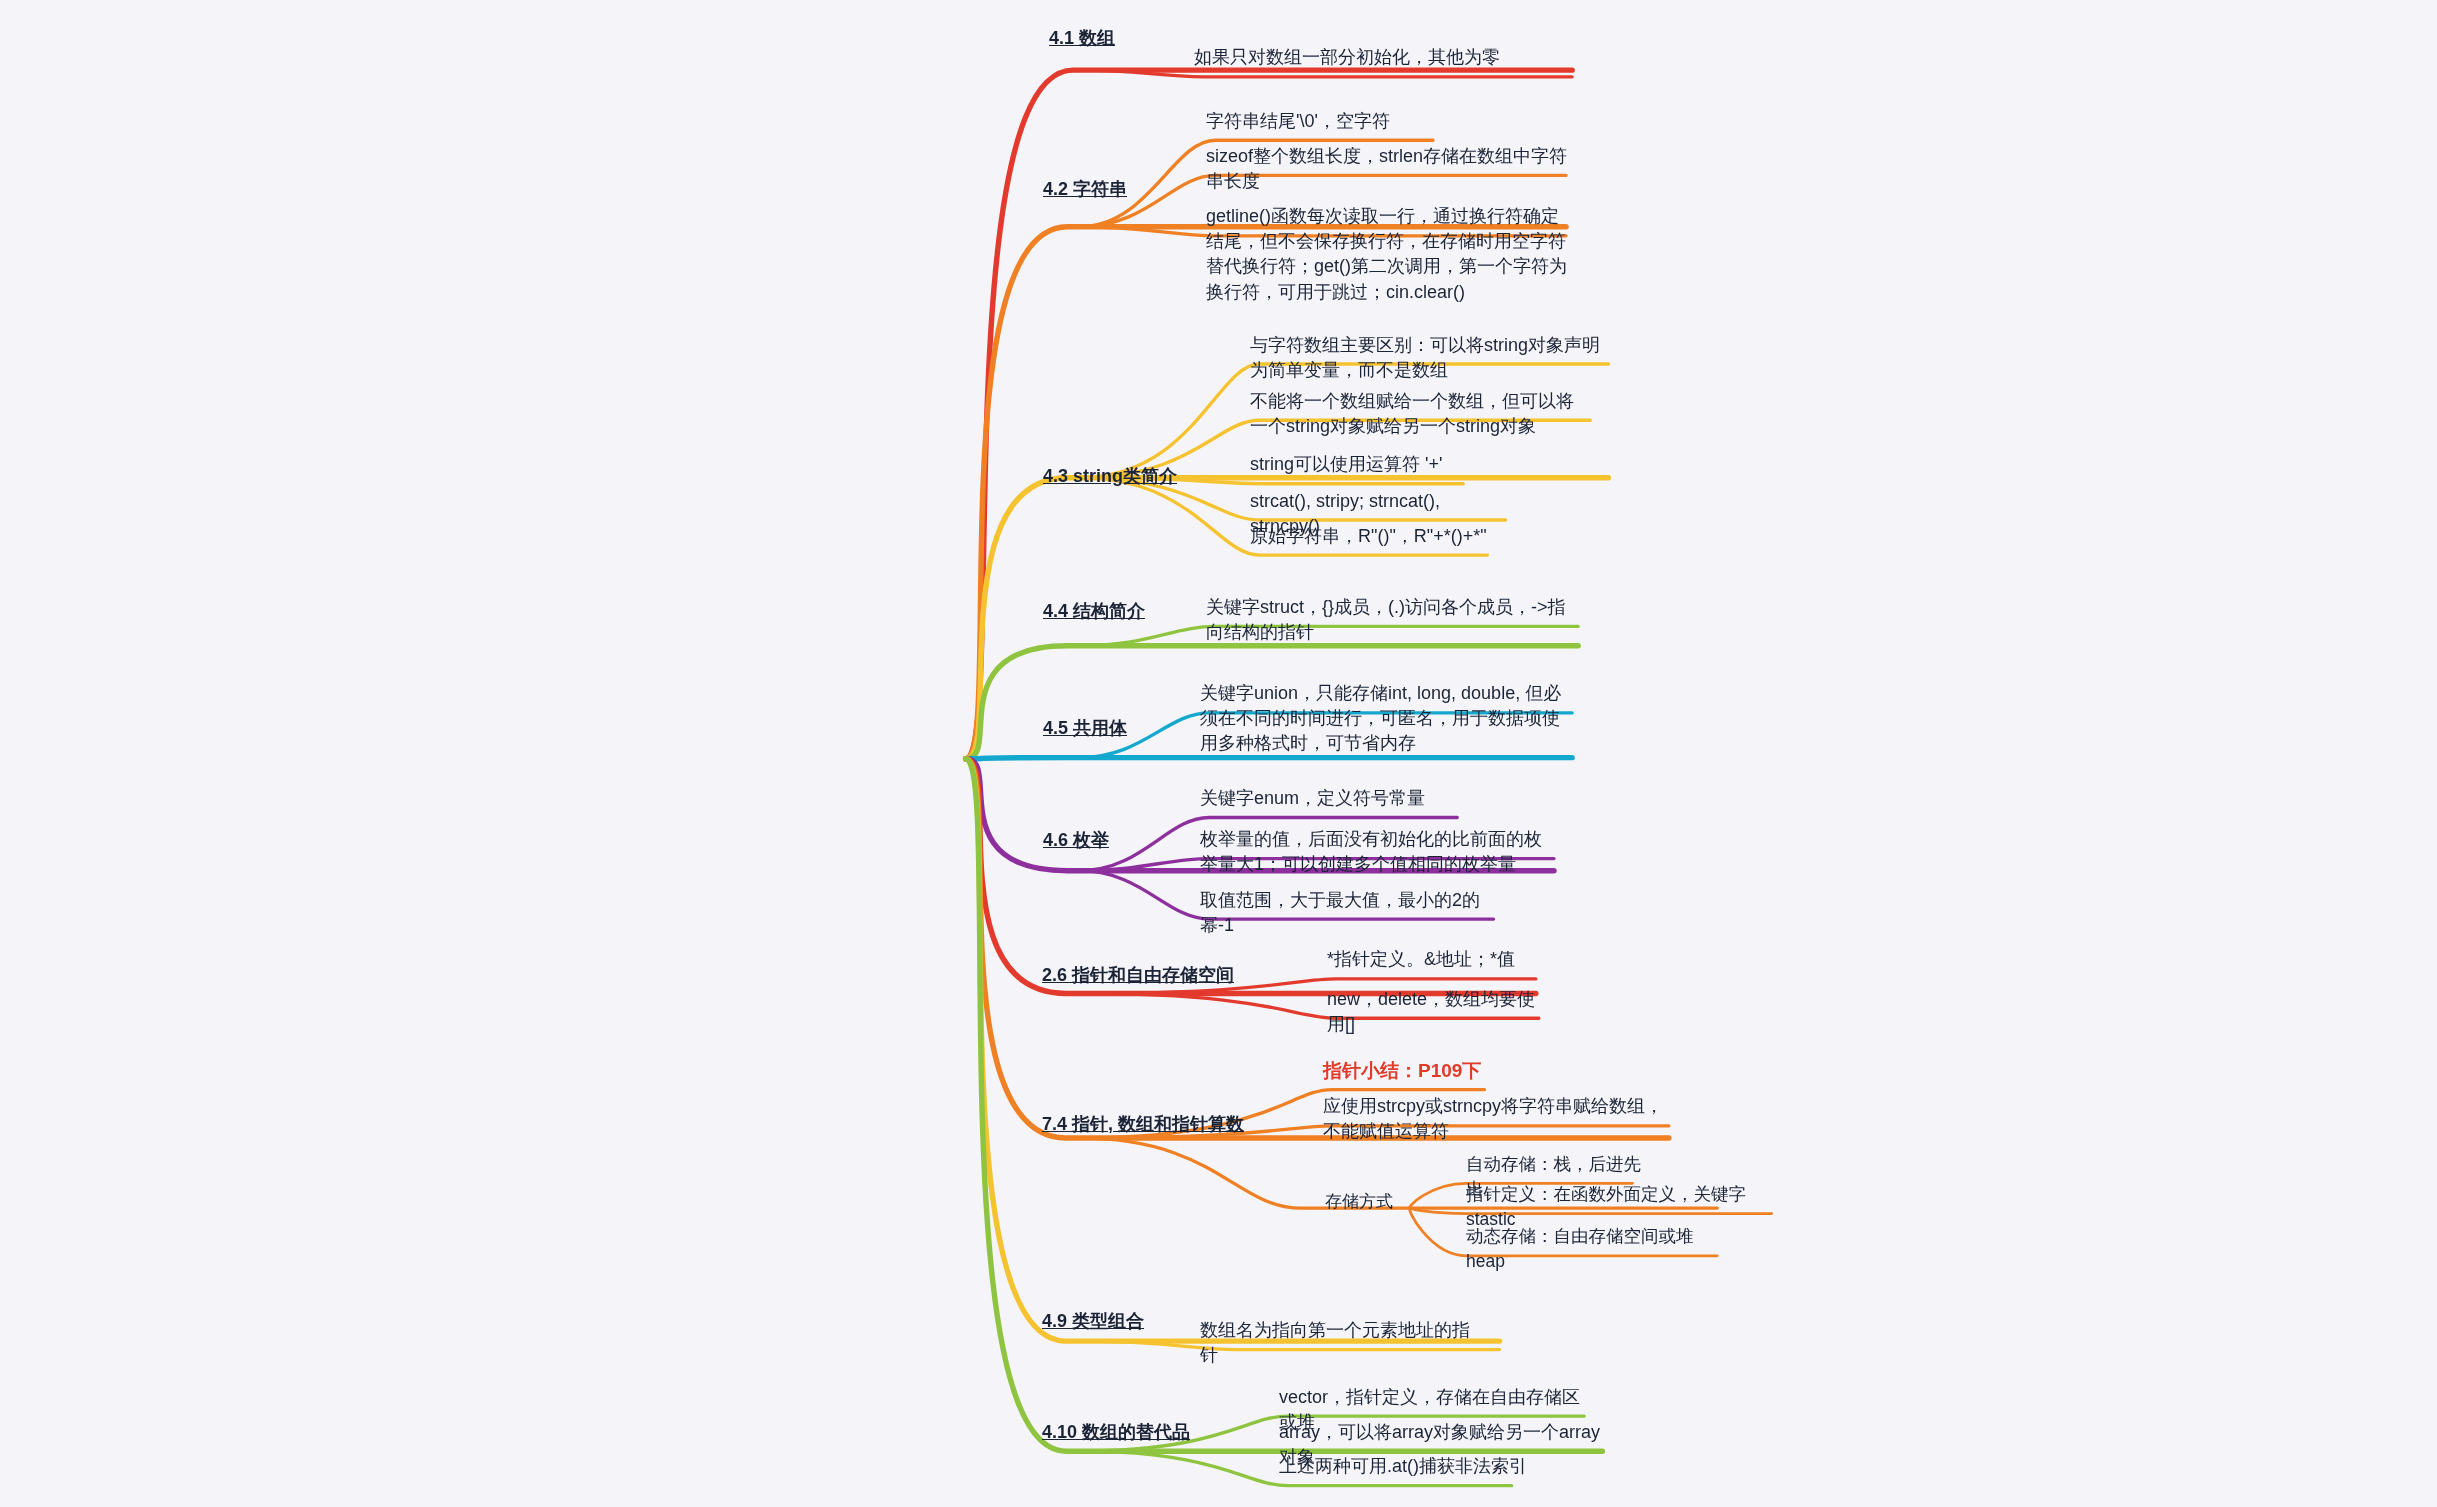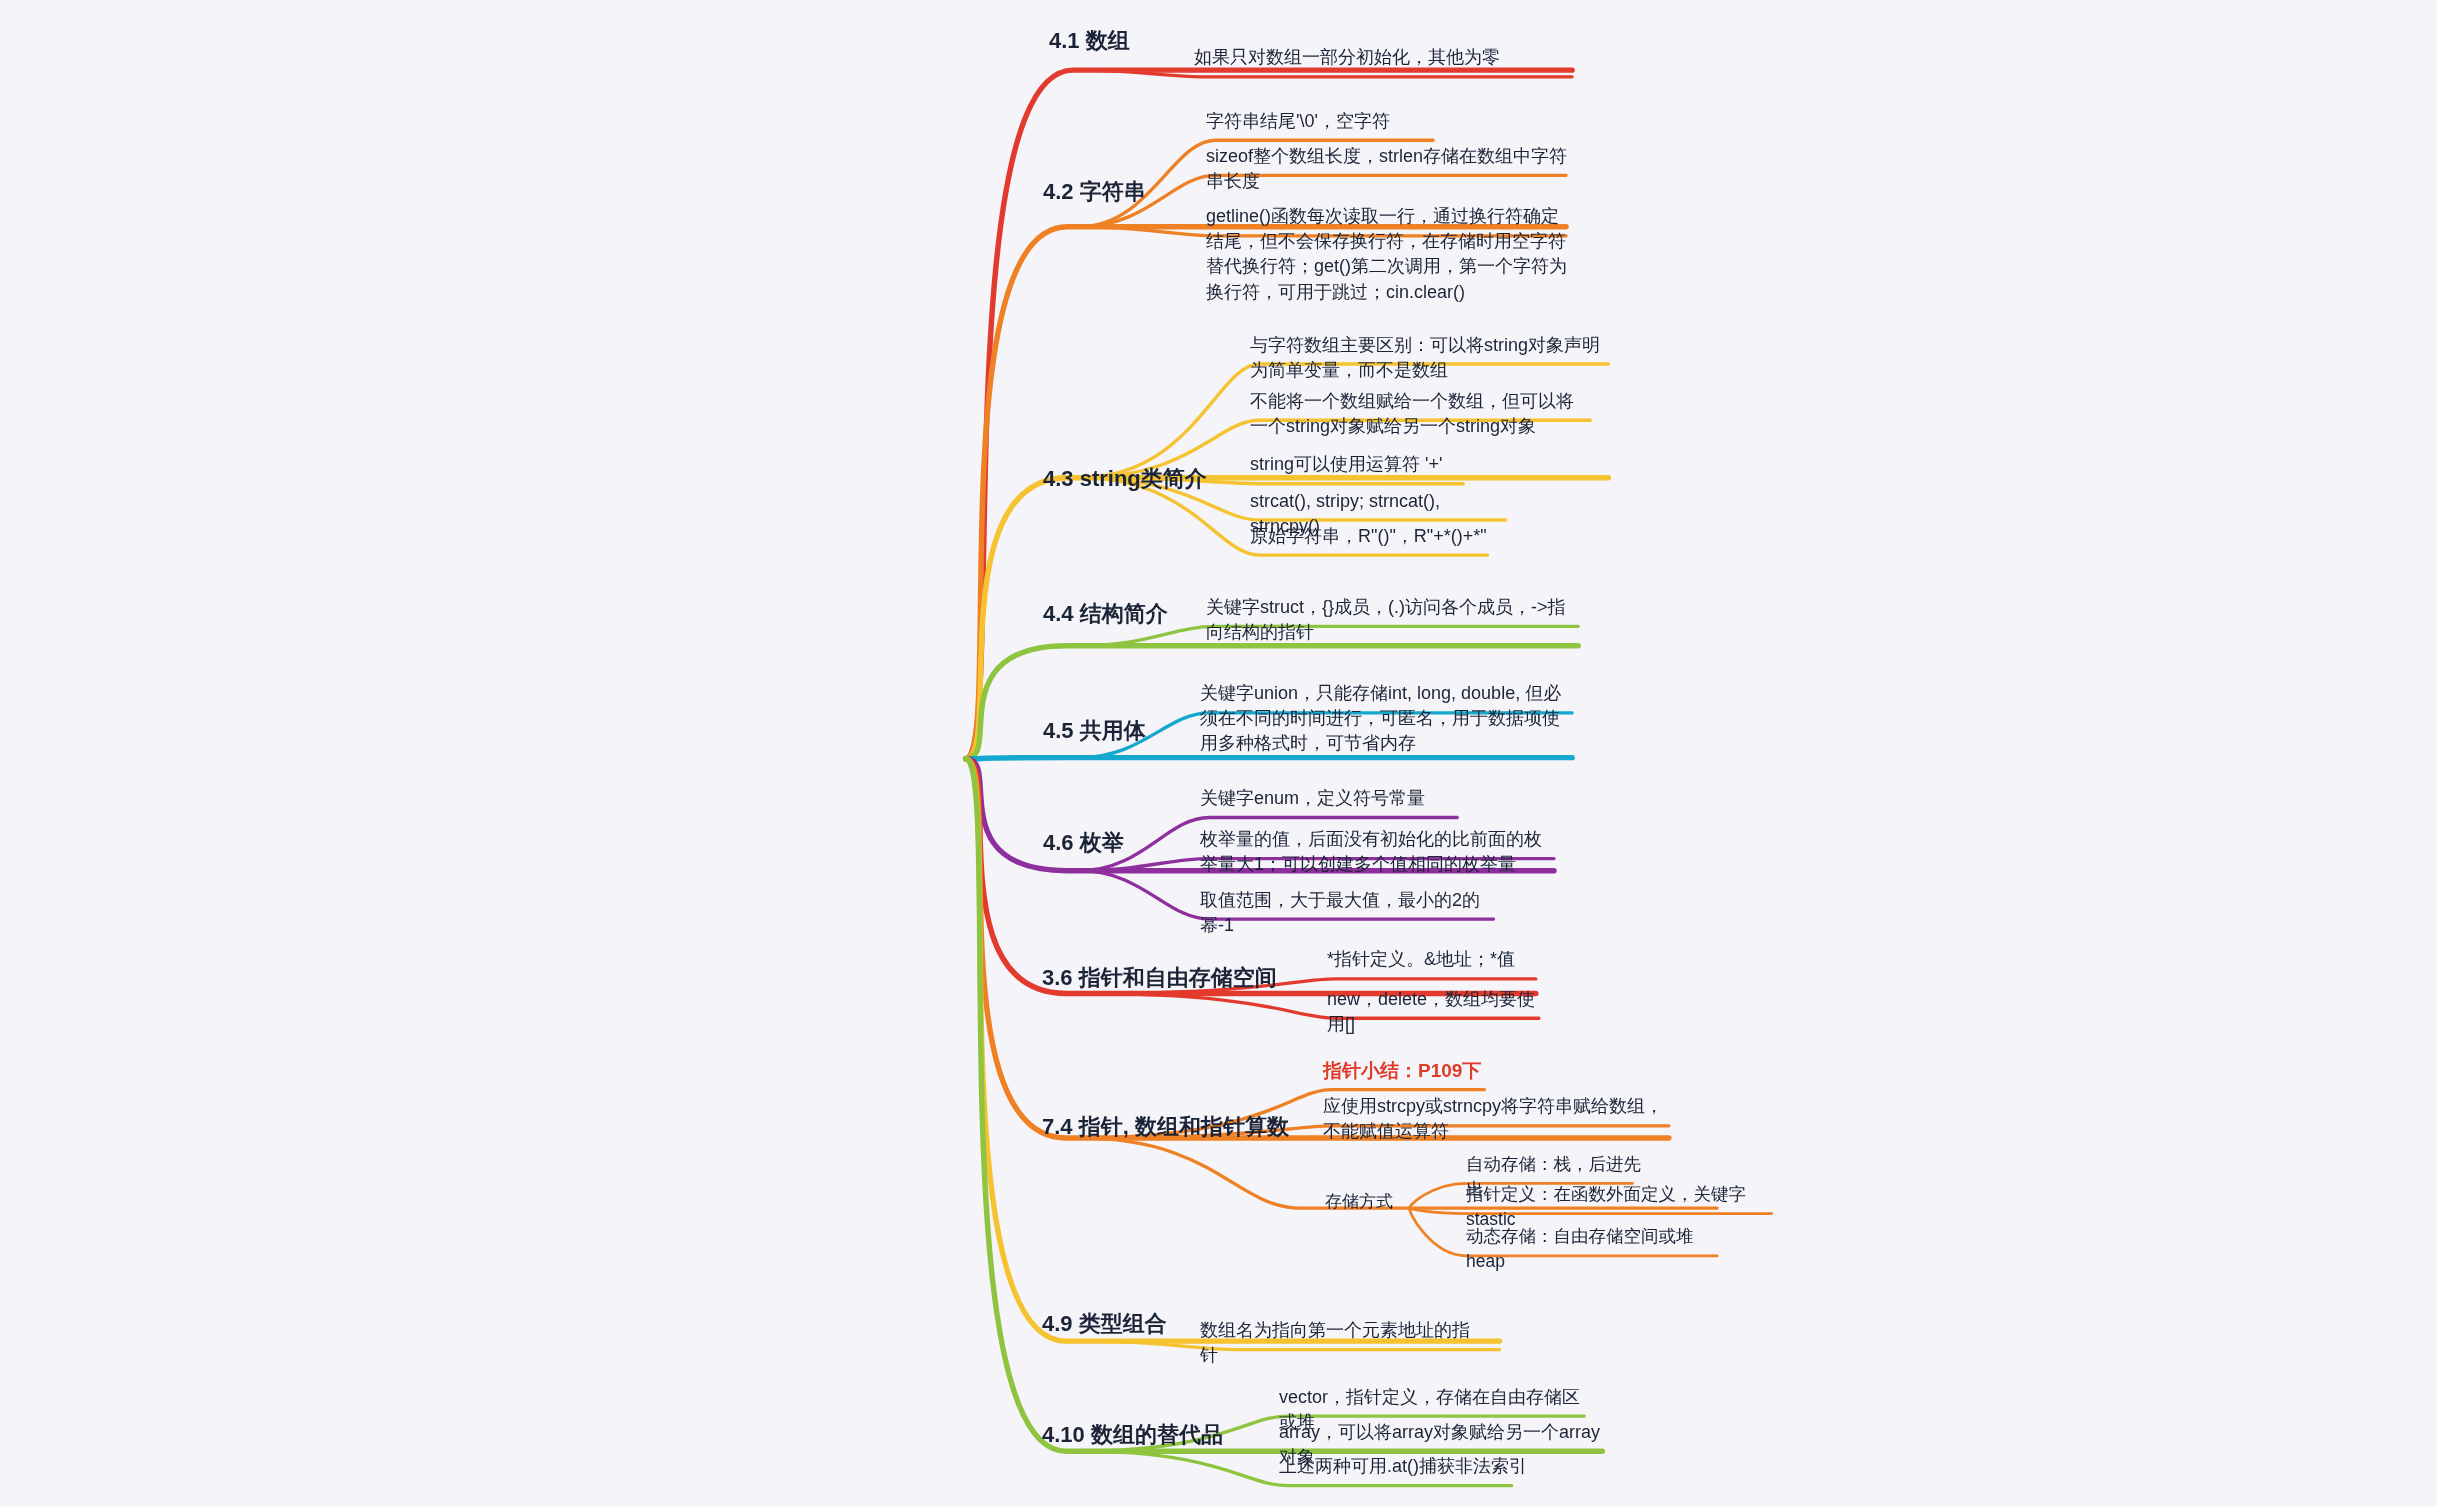--- a/index.html
+++ b/index.html
@@ -23,24 +23,25 @@
     padding:15.7px 27px;
     font-size:35px;
     font-weight:600;
     letter-spacing:0.3px;
     white-space:nowrap;
     z-index:20;
   }
 
   
   .topic{
-    font-size:22px;
+    font-size:18px;
     font-weight:700;
     white-space:nowrap;
     z-index:10;
+    text-decoration:underline;
   }
 
   
   .leaf{
     font-size:18px;
     font-weight:400;
     line-height:1.40;
     z-index:10;
   }
   .leaf.l3{font-size:17.5px;}
@@ -105,21 +106,21 @@
       <div class="node leaf" style="left: 1250px; top: 489px; width: 254px;">strcat(), stripy; strncat(), strncpy()</div>
       <div class="node leaf" style="left: 1250px; top: 524px; width: 242px;">原始字符串，R"()"，R"+*()+*"</div>
       <div class="node topic" style="left: 1043px; top: 599px;">4.4 结构简介</div>
       <div class="node leaf" style="left: 1206px; top: 595px; width: 369px;">关键字struct，{}成员，(.)访问各个成员，-&gt;指向结构的指针</div>
       <div class="node topic" style="left: 1043px; top: 716px;">4.5 共用体</div>
       <div class="node leaf" style="left: 1200px; top: 681px; width: 369px;">关键字union，只能存储int, long, double, 但必须在不同的时间进行，可匿名，用于数据项使用多种格式时，可节省内存</div>
       <div class="node topic" style="left: 1043px; top: 828px;">4.6 枚举</div>
       <div class="node leaf" style="left: 1200px; top: 786px; width: 254px;">关键字enum，定义符号常量</div>
       <div class="node leaf" style="left: 1200px; top: 827px; width: 357px;">枚举量的值，后面没有初始化的比前面的枚举量大1；可以创建多个值相同的枚举量</div>
       <div class="node leaf" style="left: 1200px; top: 888px; width: 284px;">取值范围，大于最大值，最小的2的幂-1</div>
-      <div class="node topic" style="left: 1042px; top: 963px;">3.6 指针和自由存储空间</div>
+      <div class="node topic" style="left: 1042px; top: 963px;">2.6 指针和自由存储空间</div>
       <div class="node leaf" style="left: 1327px; top: 947px; width: 200px;">*指针定义。&amp;地址；*值</div>
       <div class="node leaf" style="left: 1327px; top: 987px; width: 224px;">new，delete，数组均要使用[]</div>
       <div class="node topic" style="left: 1042px; top: 1112px;">7.4 指针, 数组和指针算数</div>
       <div class="node leaf accent" style="left: 1323px; top: 1058px; width: 181px;">指针小结：P109下</div>
       <div class="node leaf" style="left: 1323px; top: 1094px; width: 345px;">应使用strcpy或strncpy将字符串赋给数组，不能赋值运算符</div>
       <div class="node leaf mid" style="left: 1325px; top: 1190px; width: 133px;">存储方式</div>
       <div class="node leaf l3" style="left: 1466px; top: 1152px; width: 181px;">自动存储：栈，后进先出</div>
       <div class="node leaf l3" style="left: 1466px; top: 1182px; width: 314px;">指针定义：在函数外面定义，关键字stastic</div>
       <div class="node leaf l3" style="left: 1466px; top: 1224px; width: 260px;">动态存储：自由存储空间或堆heap</div>
       <div class="node topic" style="left: 1042px; top: 1309px;">4.9 类型组合</div>

